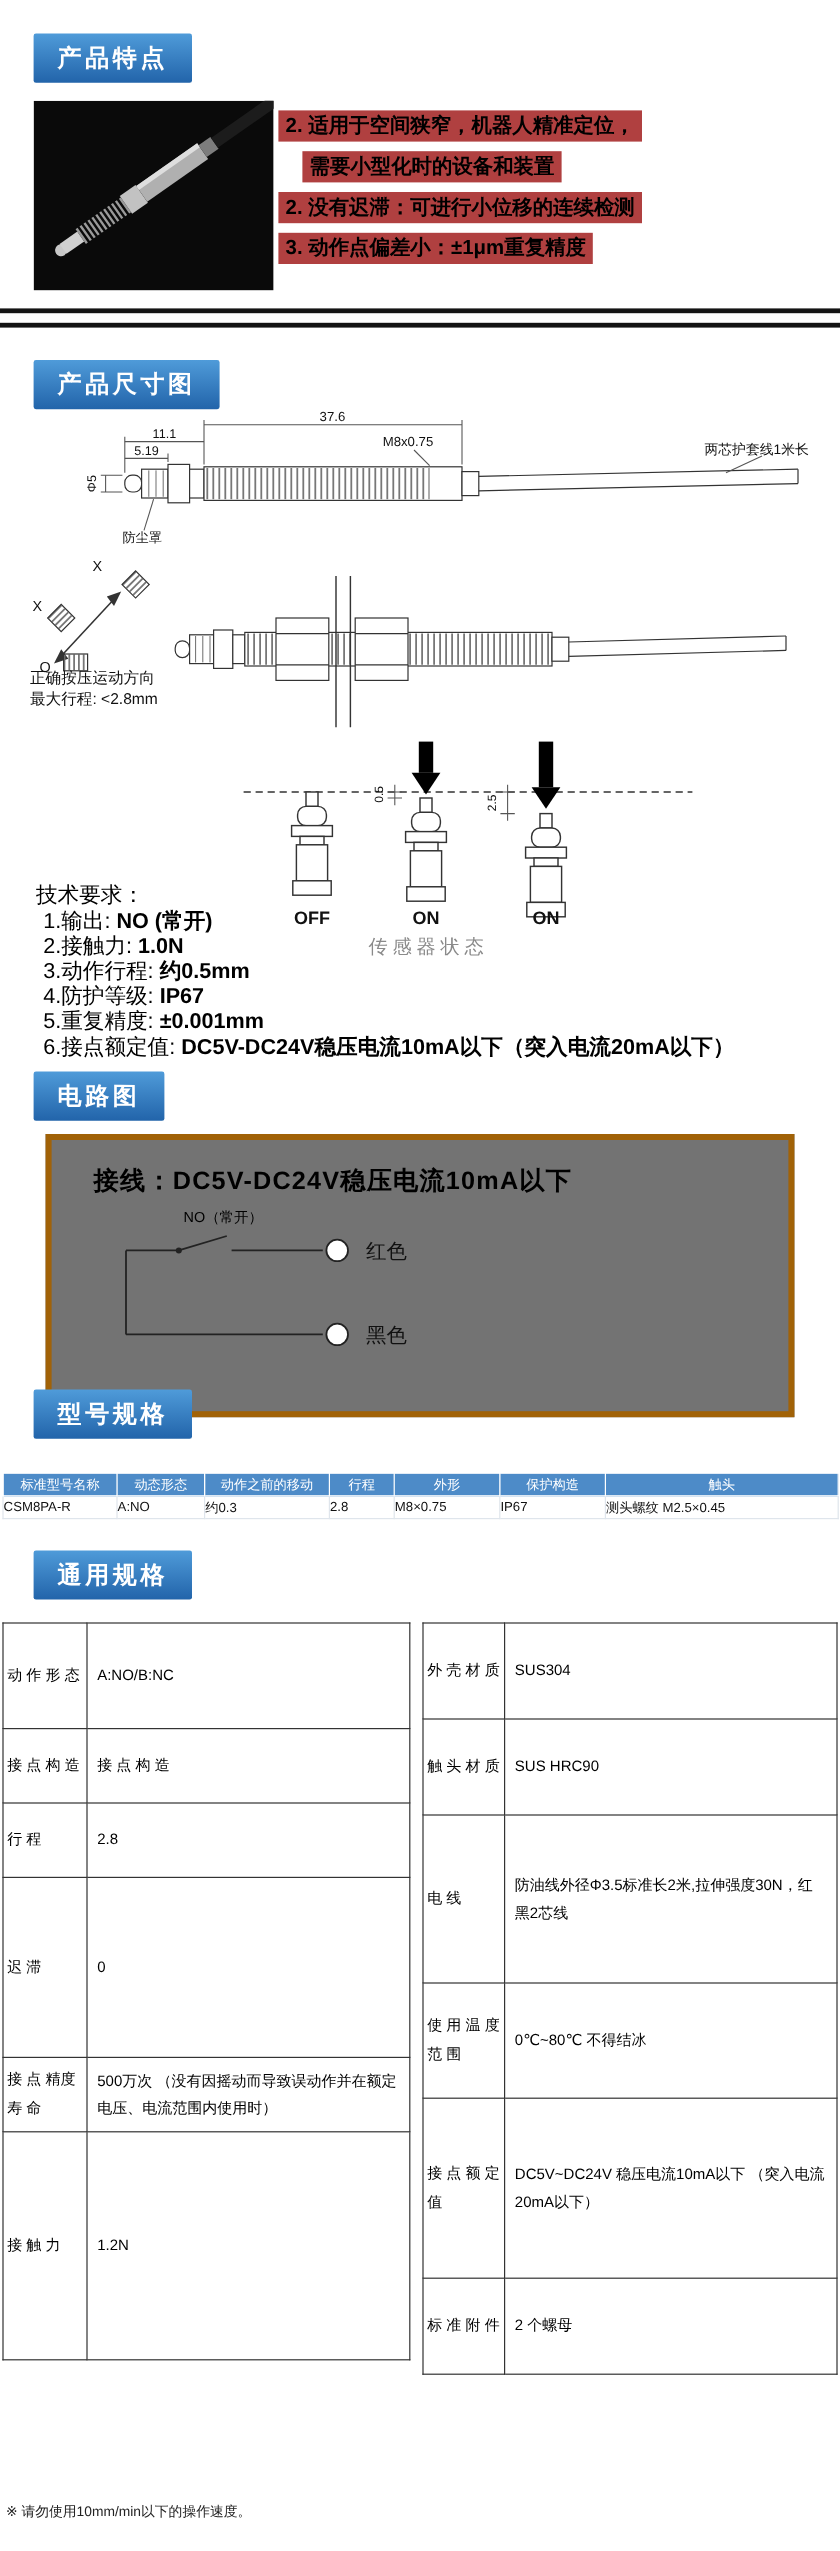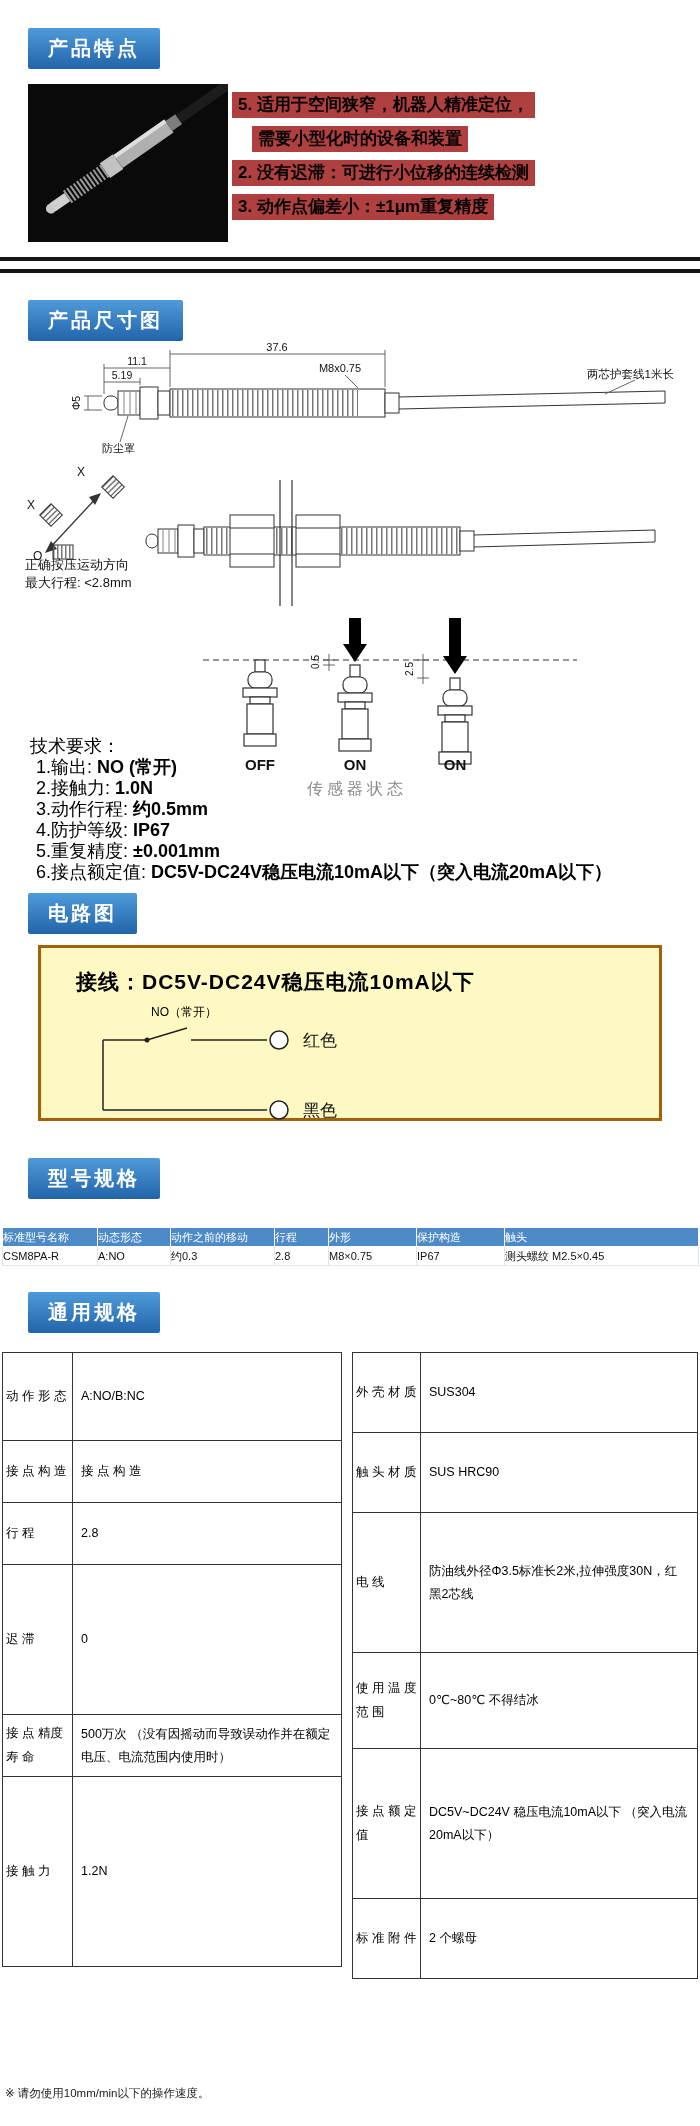--- a/index.html
+++ b/index.html
@@ -13,28 +13,28 @@
   .feat-wrap{position:absolute;left:232px;top:92px;width:462px}
   .feat-line{margin-bottom:8px}
   .feat-line span{display:inline-block;background:#b04040;color:#000;font-weight:bold;
                   font-size:17px;line-height:20px;padding:3px 6px}
   .feat-indent{margin-left:20px}
   
   .tech{position:absolute;left:30px;top:736px;width:645px;font-size:18px;line-height:21px}
   .tech .tl{padding-left:6px}
   .tech .tv{font-weight:bold}
   
-  .cbox{position:absolute;left:38px;top:945px;width:624px;height:176px;border:3px solid #a16207;background:#fef9c3}
+  .cbox{position:absolute;left:38px;top:945px;width:624px;height:236px;border:5px solid #a16207;background:#737373}
   .cwire{position:absolute;left:35px;top:20px;font-size:21px;font-weight:bold;letter-spacing:1px}
   .cno{position:absolute;left:110px;top:56px;font-size:12px}
   
   .mtable{position:absolute;left:2px;top:1227px;width:696px;border-collapse:collapse;table-layout:fixed;
           border:1px solid #b9c7d8}
   .mtable th{background:#4d8bc8;color:#fff;font-weight:normal;font-size:11px;height:19px;
-             border:1px solid #ffffff;text-align:left;vertical-align:middle}
+             border:1px solid #ffffff;text-align:center;vertical-align:middle}
   .mtable td{font-size:11px;height:19px;border:1px solid #dfe5ec;vertical-align:middle;color:#111}
   
   .gtable{position:absolute;border-collapse:collapse;table-layout:fixed;border:1px solid #333;font-size:12.5px}
   .gtable th{font-weight:normal;text-align:left;vertical-align:middle;border:1px solid #333;
              padding:3px 3px;line-height:1.9;font-size:12.5px}
   .gtable td{border:1px solid #333;vertical-align:middle;text-align:left;padding:4px 8px;line-height:1.8}
   .gt-left{left:2px;top:1352px;width:340px}
   .gt-right{left:352px;top:1352px;width:346px}
   .gt-left tr:nth-child(1){height:88px}
   .gt-left tr:nth-child(2){height:62px}
@@ -68,21 +68,21 @@
       <line x1="26" y1="0" x2="72" y2="0" stroke="#9a9a9a" stroke-width="15" stroke-dasharray="2 2"></line>
       <rect x="72" y="-9" width="16" height="18" fill="#c2c2c2"></rect>
       <rect x="88" y="-8" width="62" height="16" fill="#b0b0b0"></rect>
       <rect x="88" y="-8" width="62" height="4" fill="#dedede"></rect>
       <rect x="150" y="-6" width="12" height="12" fill="#7d7d7d"></rect>
       <rect x="162" y="-5" width="95" height="10" fill="#1c1c1c"></rect>
     </g>
   </svg>
 
   <div class="feat-wrap">
-    <div class="feat-line"><span>5. 适用于空间狭窄，机器人精准定位，</span></div>
+    <div class="feat-line"><span>2. 适用于空间狭窄，机器人精准定位，</span></div>
     <div class="feat-line feat-indent"><span>需要小型化时的设备和装置</span></div>
     <div class="feat-line"><span>2. 没有迟滞：可进行小位移的连续检测</span></div>
     <div class="feat-line"><span>3. 动作点偏差小：±1μm重复精度</span></div>
   </div>
 
   <div class="sep" style="top:257px"></div>
   <div class="sep" style="top:269px"></div>
 
   <div class="badge" style="top:300px">产品尺寸图</div>
 

